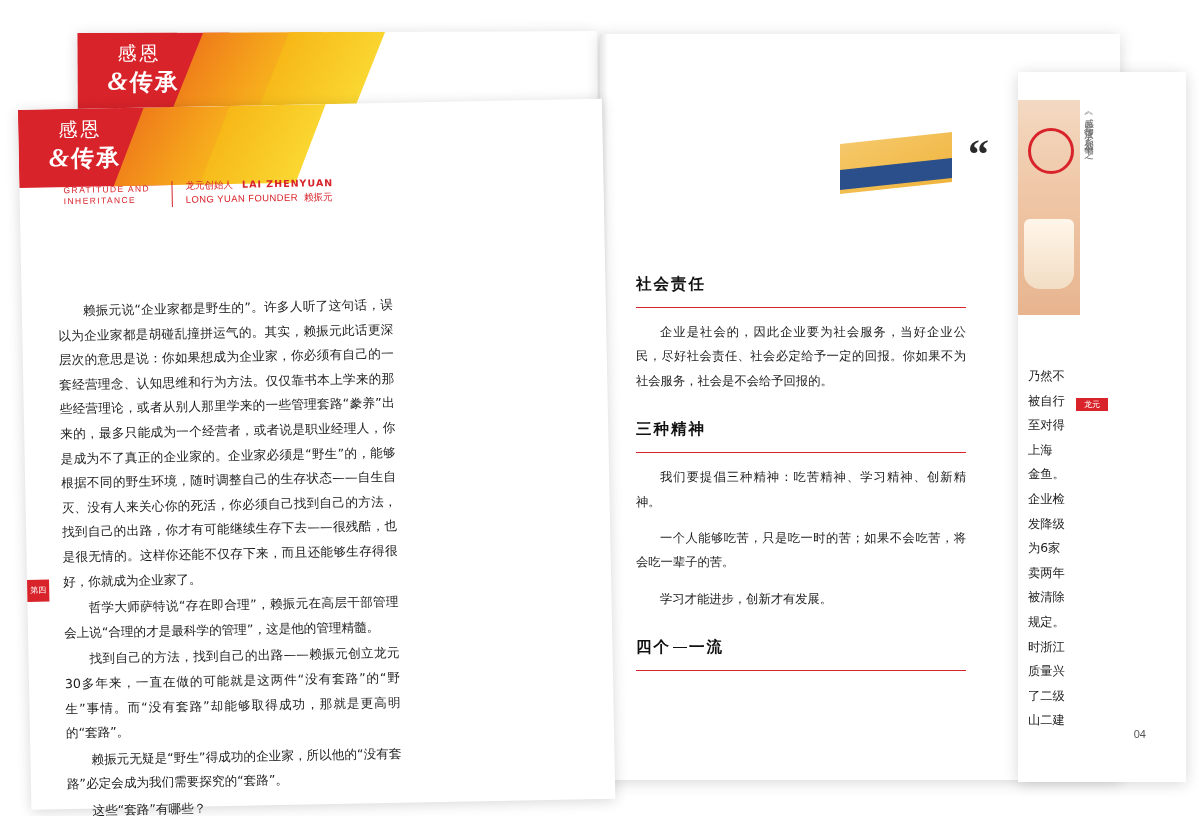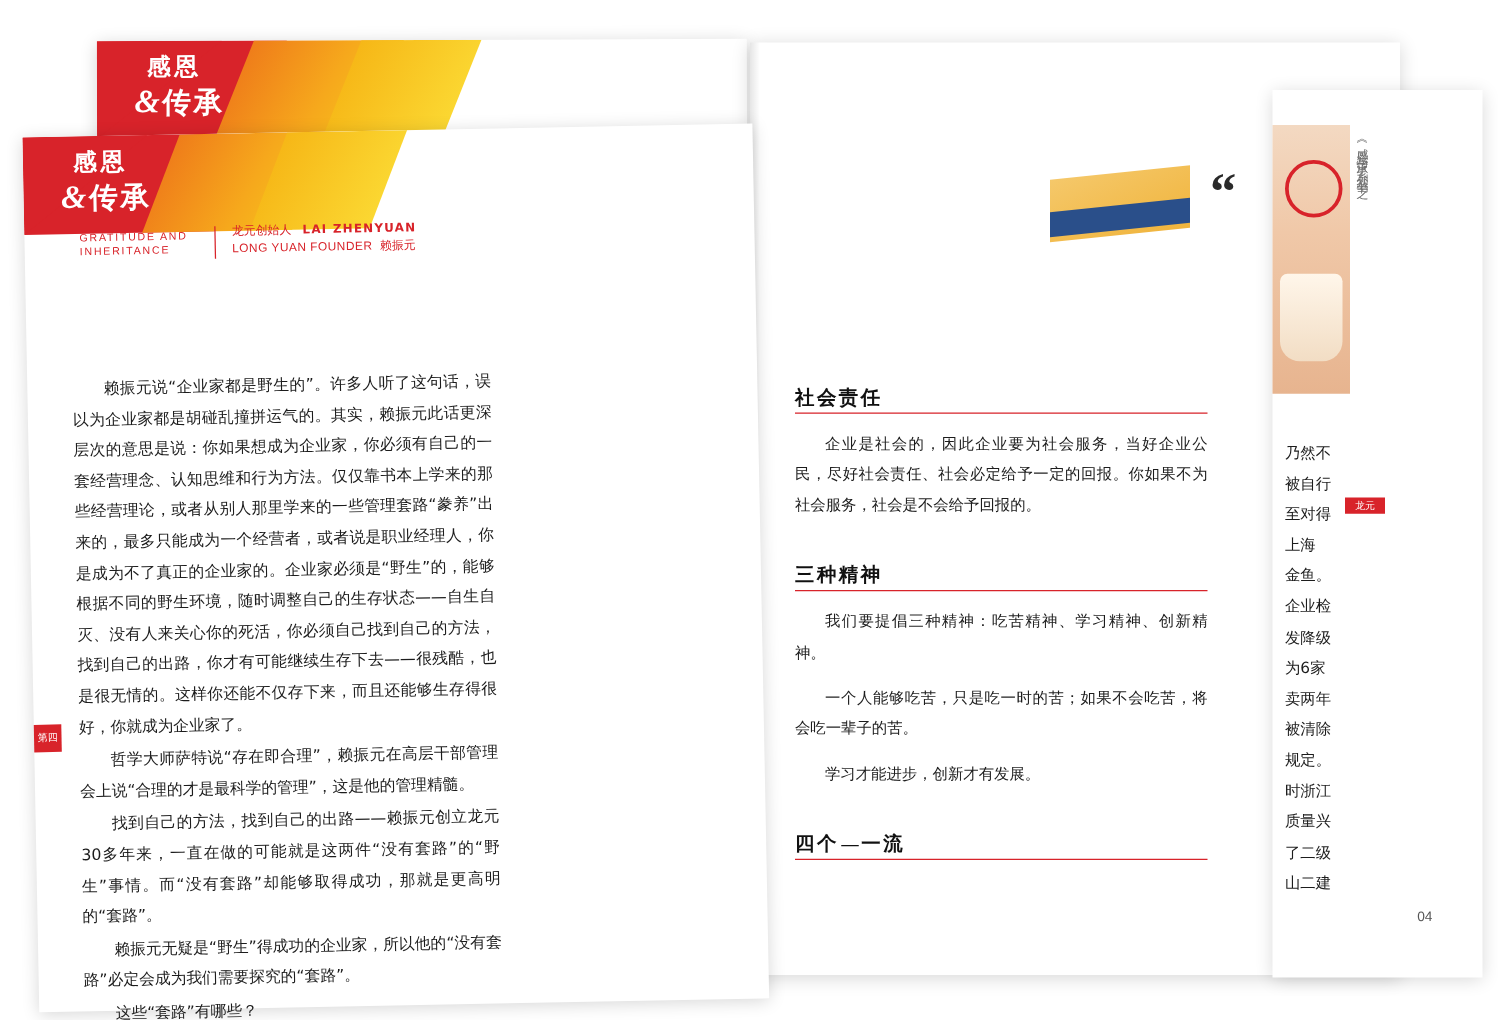--- a/index.html
+++ b/index.html
@@ -96,21 +96,21 @@
     transform: skewX(-22deg);
   }
   .banner .logo-cn {
     position: absolute;
     left: 40px;
     top: 8px;
     color: #ffffff;
     font-size: 19px;
     letter-spacing: 3px;
     font-family: "DejaVu Sans", sans-serif;
-    font-weight: bold;
+    font-weight: normal;
   }
   .banner .logo-cn2 {
     position: absolute;
     left: 30px;
     top: 34px;
     color: #ffffff;
     font-size: 23px;
     letter-spacing: 2px;
     font-family: "DejaVu Sans", sans-serif;
     font-weight: bold;
@@ -204,23 +204,22 @@
     width: 330px;
   }
   .rp-section { margin-bottom: 26px; }
   .rp-h {
     position: relative;
     font-size: 15.5px;
     font-weight: bold;
     color: #111;
     letter-spacing: 2px;
     font-family: "DejaVu Sans", sans-serif;
-    padding-bottom: 2px;
+    padding-bottom: 13px;
     margin-bottom: 10px;
-    margin-top: 34px;
   }
   .rp-h::after {
     content: "";
     position: absolute;
     left: 0; bottom: 0;
     width: 100%;
     height: 1px;
     background: #d8232a;
   }
   .rp-h .dash {
@@ -294,21 +293,21 @@
     font-size: 42px;
     color: #2a2a2a;
     font-family: "Liberation Serif", serif;
     font-weight: bold;
   }
 
   
   #sheet-far .far-text {
     position: absolute;
     left: 10px;
-    top: 278px;
+    top: 292px;
     width: 120px;
     font-size: 12.3px;
     line-height: 24.6px;
     color: #1c1c1c;
     text-align: justify;
     font-family: "DejaVu Sans", sans-serif;
   }
   #sheet-far .far-text p { margin: 0; }
   .far-tab {
     position: absolute;

